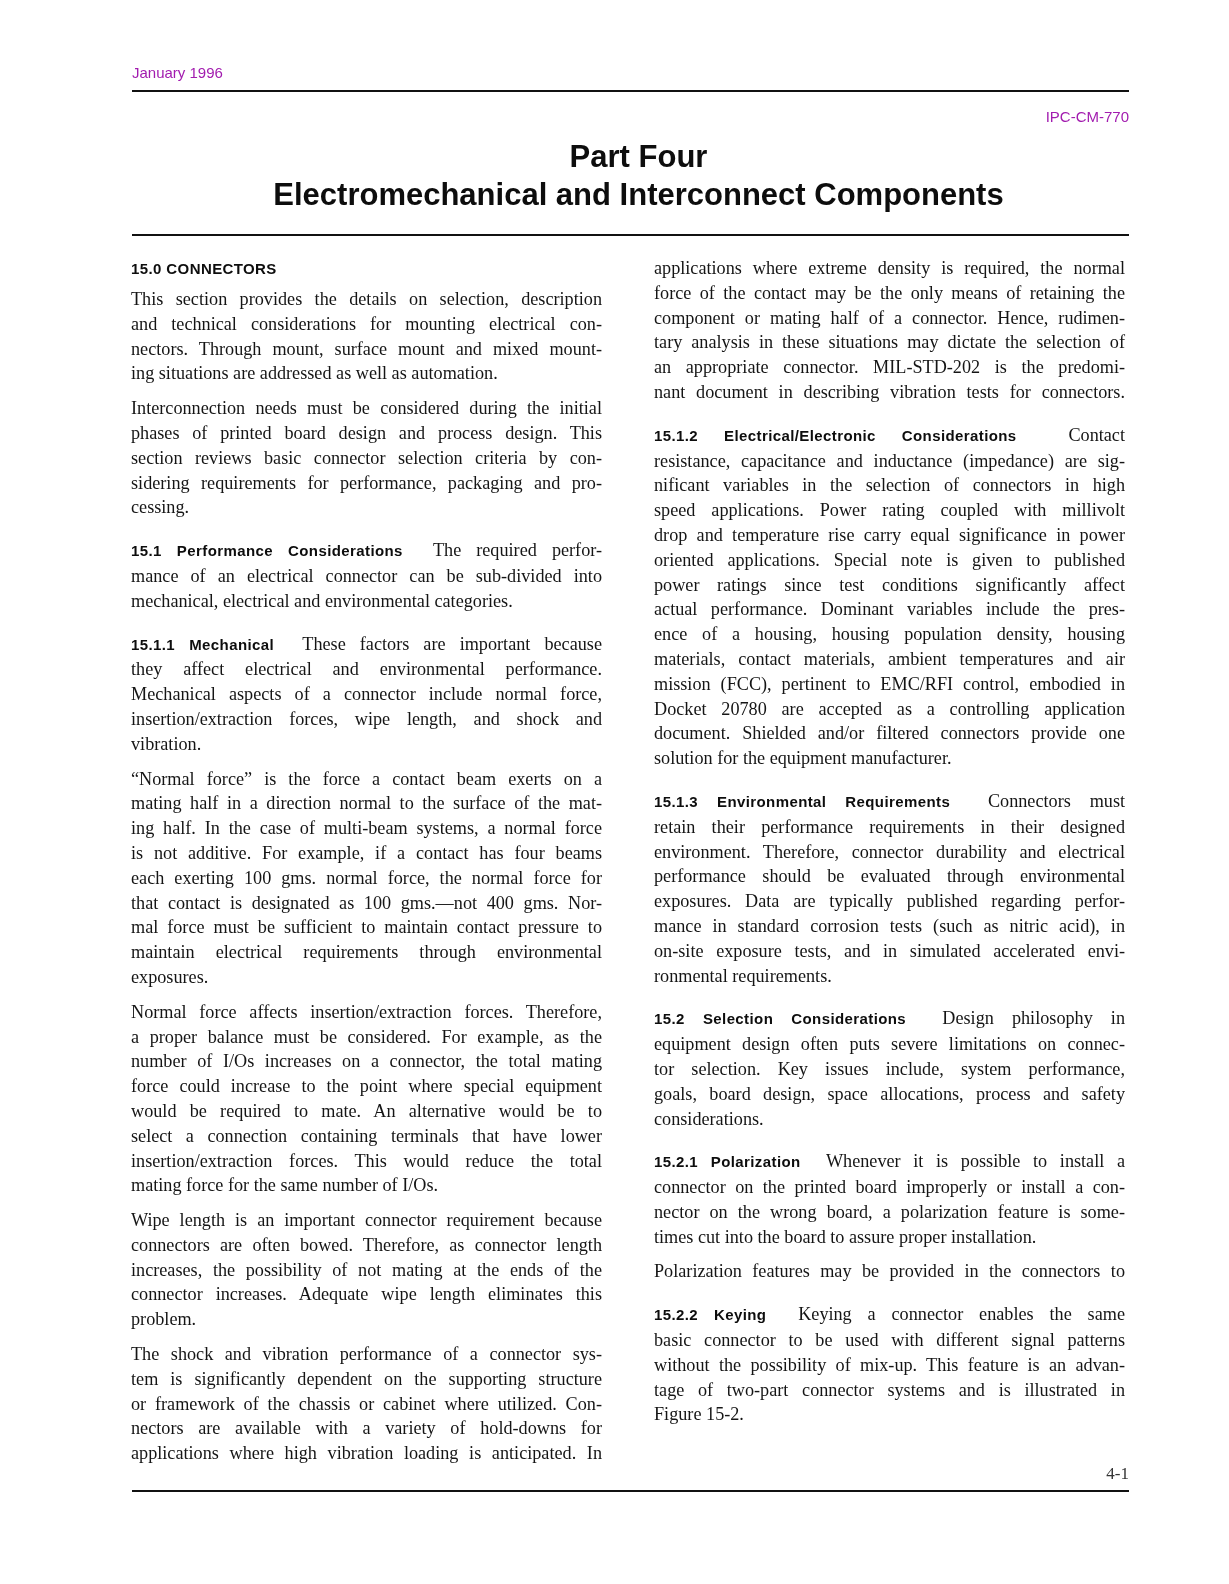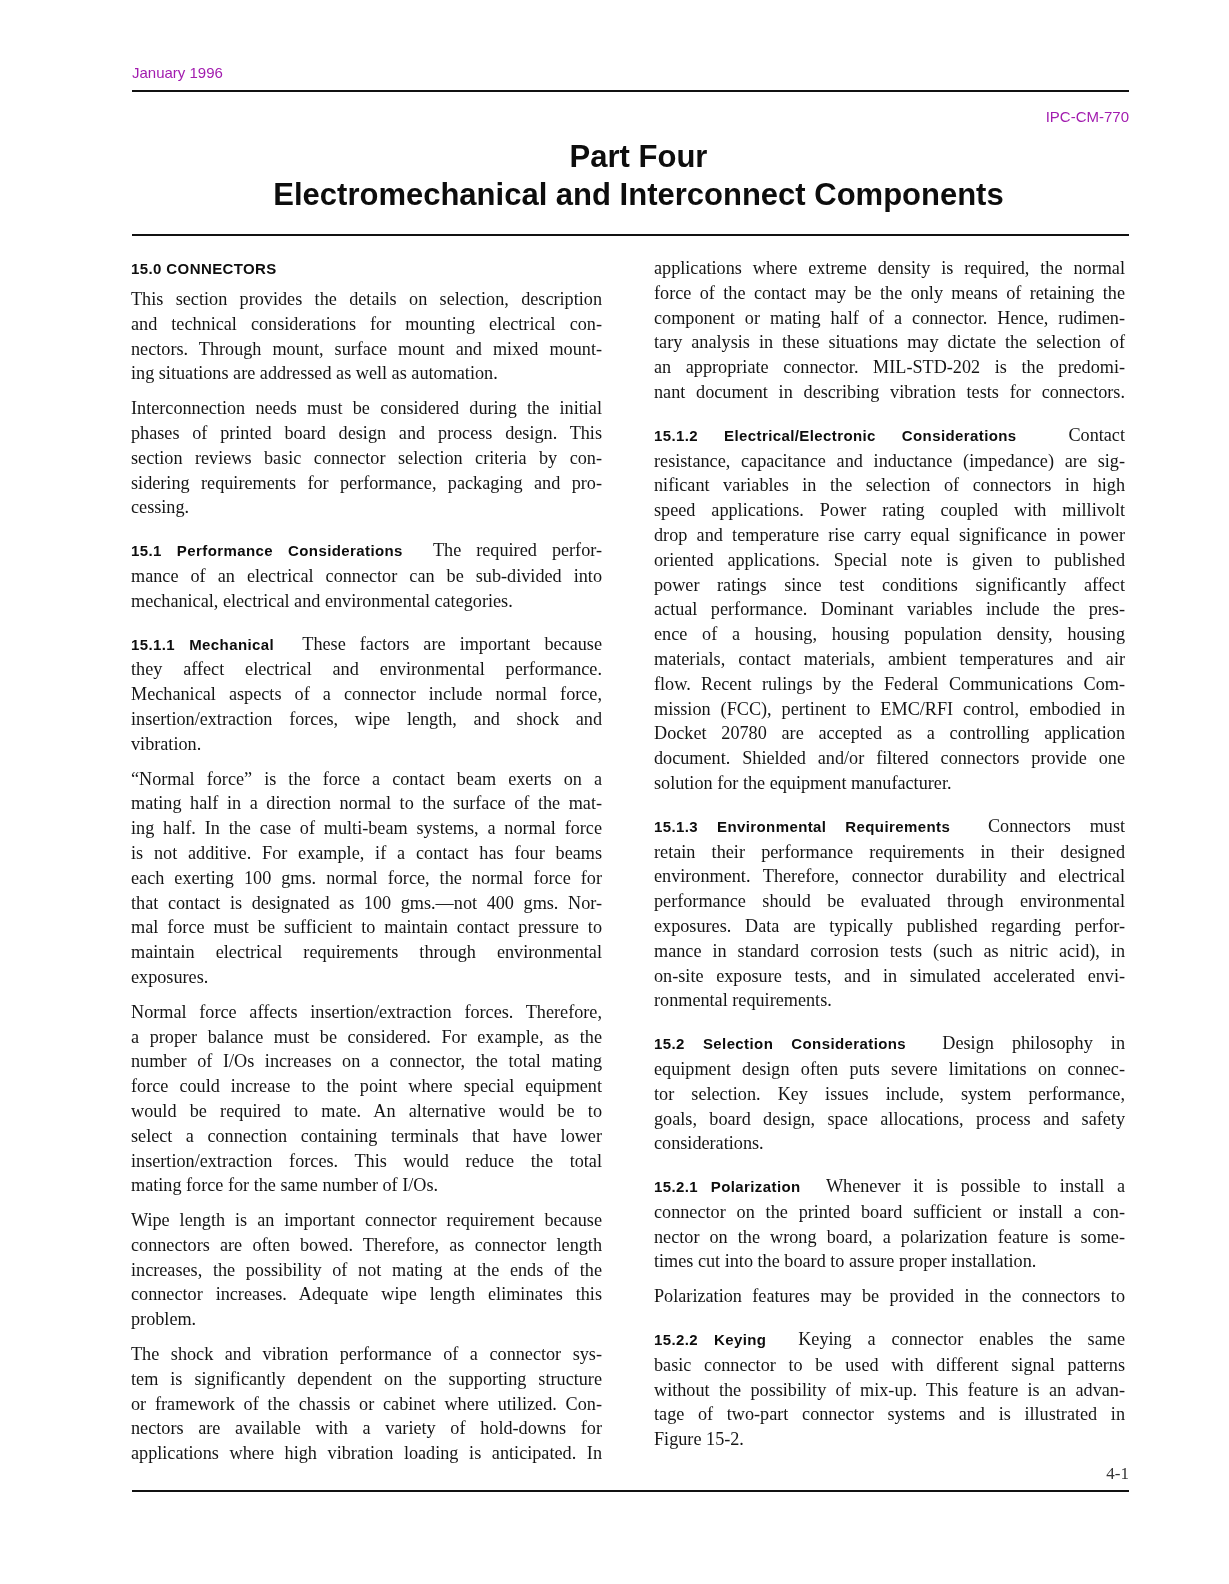--- a/index.html
+++ b/index.html
@@ -198,21 +198,20 @@
     <span class="ln"><span class="sec-head">15.1.2  Electrical/Electronic Considerations</span>&nbsp;&nbsp;<span>Contact</span></span>
     <span class="ln">resistance, capacitance and inductance (impedance) are sig-</span>
     <span class="ln">nificant variables in the selection of connectors in high</span>
     <span class="ln">speed applications. Power rating coupled with millivolt</span>
     <span class="ln">drop and temperature rise carry equal significance in power</span>
     <span class="ln">oriented applications. Special note is given to published</span>
     <span class="ln">power ratings since test conditions significantly affect</span>
     <span class="ln">actual performance. Dominant variables include the pres-</span>
     <span class="ln">ence of a housing, housing population density, housing</span>
     <span class="ln">materials, contact materials, ambient temperatures and air</span>
-    <span class="ln">flow. Recent rulings by the Federal Communications Com-</span>
     <span class="ln">mission (FCC), pertinent to EMC/RFI control, embodied in</span>
     <span class="ln">Docket 20780 are accepted as a controlling application</span>
     <span class="ln">document. Shielded and/or filtered connectors provide one</span>
     <span class="ln last">solution for the equipment manufacturer.</span>
   </p>
 
   <p class="para gap-lg">
     <span class="ln"><span class="sec-head">15.1.3  Environmental Requirements</span>&nbsp;&nbsp;<span>Connectors must</span></span>
     <span class="ln">retain their performance requirements in their designed</span>
     <span class="ln">environment. Therefore, connector durability and electrical</span>
@@ -226,21 +225,21 @@
   <p class="para gap-lg">
     <span class="ln"><span class="sec-head">15.2  Selection Considerations</span>&nbsp;&nbsp;<span>Design philosophy in</span></span>
     <span class="ln">equipment design often puts severe limitations on connec-</span>
     <span class="ln">tor selection. Key issues include, system performance,</span>
     <span class="ln">goals, board design, space allocations, process and safety</span>
     <span class="ln last">considerations.</span>
   </p>
 
   <p class="para">
     <span class="ln"><span class="sec-head">15.2.1  Polarization</span>&nbsp;&nbsp;<span>Whenever it is possible to install a</span></span>
-    <span class="ln">connector on the printed board sufficient or install a con-</span>
+    <span class="ln">connector on the printed board improperly or install a con-</span>
     <span class="ln">nector on the wrong board, a polarization feature is some-</span>
     <span class="ln last">times cut into the board to assure proper installation.</span>
   </p>
   <p class="para gap-lg">
     <span class="ln">Polarization features may be provided in the connectors to</span>
   </p>
 
   <p class="para">
     <span class="ln"><span class="sec-head">15.2.2  Keying</span>&nbsp;&nbsp;<span>Keying a connector enables the same</span></span>
     <span class="ln">basic connector to be used with different signal patterns</span>

